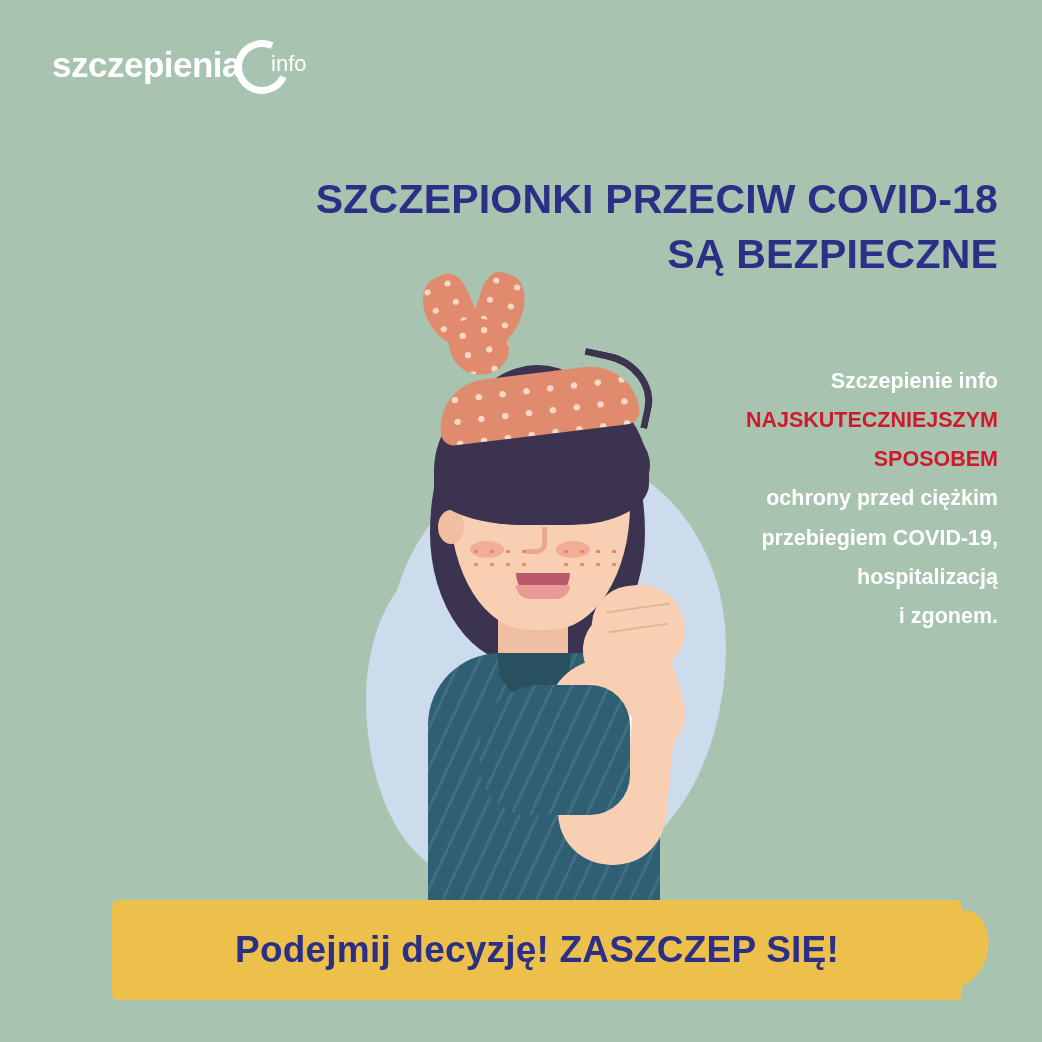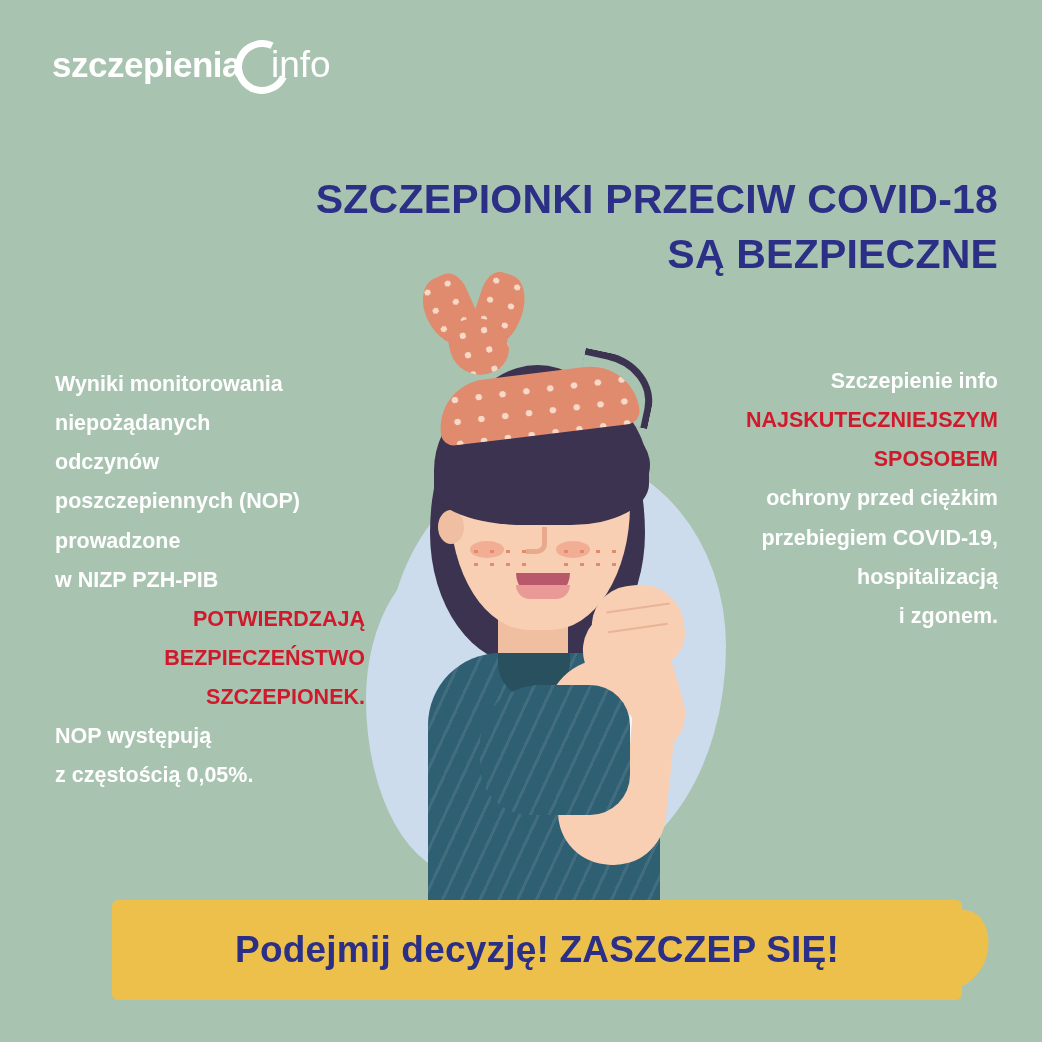--- a/index.html
+++ b/index.html
@@ -48,21 +48,21 @@
     position: absolute;
     left: 0; top: 0;
     width: 40px;
     height: 40px;
     border: 7px solid #ffffff;
     border-radius: 50%;
     border-right-color: transparent;
     transform: rotate(-20deg);
   }
   .logo-info {
-    font-size: 37px;
+    font-size: 22px;
     font-weight: normal;
     color: #ffffff;
     line-height: 1;
   }
 
   
   .headline {
     position: absolute;
     top: 172px;
     right: 44px;
@@ -579,33 +579,20 @@
     <div class="arm-lower"></div>
     <div class="fist"></div>
     <div class="fist-line"></div>
     <div class="fist-line2"></div>
     <div class="plaster"></div>
 
     <div class="sleeve"></div>
     <div class="sleeve-stripes"></div>
   </div>
 
-  <div class="col col-left">
-    <p>Wyniki monitorowania</p>
-    <p>niepożądanych</p>
-    <p>odczynów</p>
-    <p>poszczepiennych (NOP)</p>
-    <p>prowadzone</p>
-    <p>w NIZP PZH-PIB</p>
-    <p class="em">POTWIERDZAJĄ</p>
-    <p class="em">BEZPIECZEŃSTWO</p>
-    <p class="em">SZCZEPIONEK.</p>
-    <p>NOP występują</p>
-    <p>z częstością 0,05%.</p>
-  </div>
 
   <div class="col col-right">
     <p>Szczepienie info</p>
     <p class="em">NAJSKUTECZNIEJSZYM</p>
     <p class="em">SPOSOBEM</p>
     <p>ochrony przed ciężkim</p>
     <p>przebiegiem COVID-19,</p>
     <p>hospitalizacją</p>
     <p>i zgonem.</p>
   </div>

